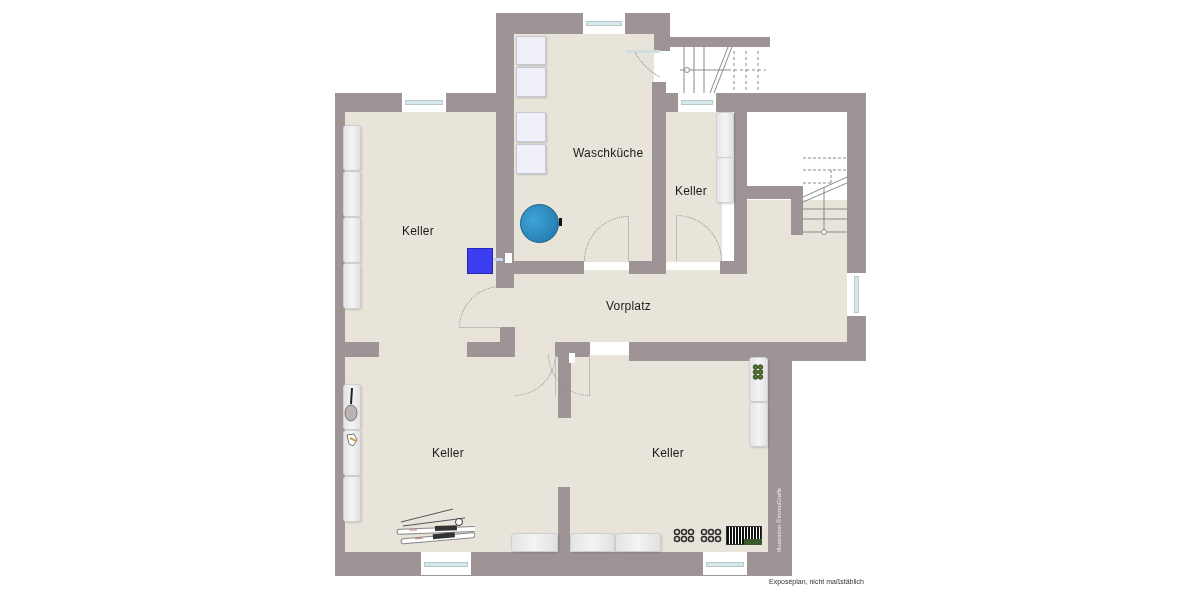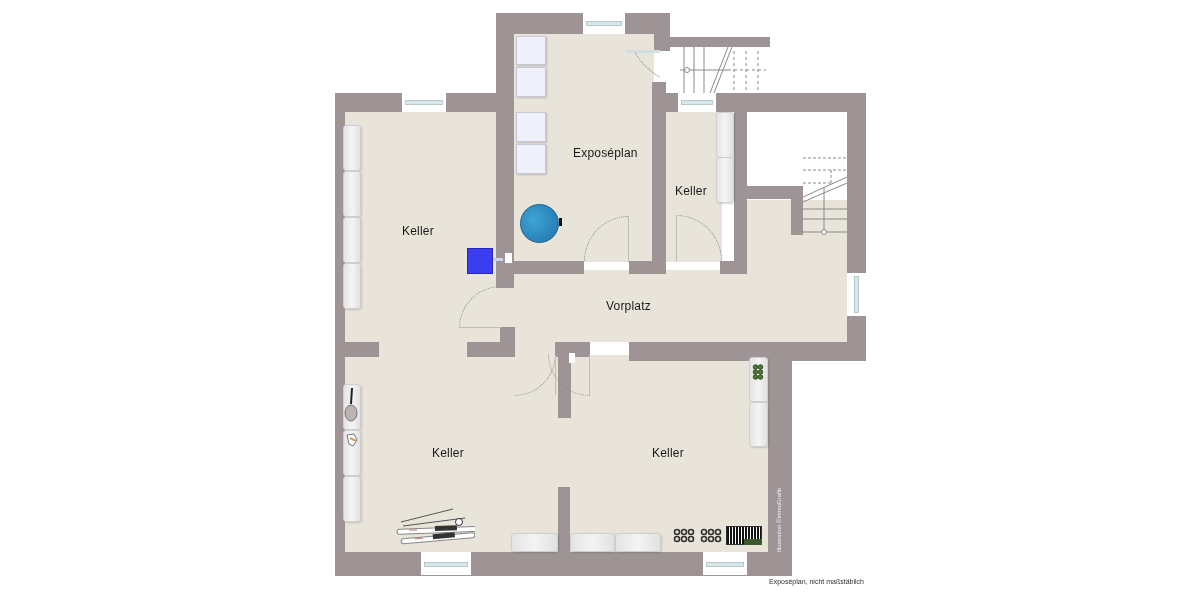--- a/index.html
+++ b/index.html
@@ -236,21 +236,21 @@
   <rect x="6" y="32" width="74" height="5" rx="2.5" fill="#fff" stroke="#888" transform="rotate(-5 40 34)"></rect>
   <rect x="40" y="22" width="22" height="5" fill="#333" transform="rotate(-2 40 26)"></rect>
   <rect x="38" y="30" width="22" height="5" fill="#333" transform="rotate(-5 40 34)"></rect>
   <circle cx="64" cy="18" r="3.5" fill="#fff" stroke="#333"></circle>
   <g stroke="#c05050" stroke-width="0.8">
       <line x1="14" y1="26" x2="22" y2="26"></line>
       <line x1="20" y1="35" x2="28" y2="34"></line>
     </g>
 </svg>
 
-<div class="label" style="left:573px;top:146px;">Exposéplan</div>
+<div class="label" style="left:573px;top:146px;">Waschküche</div>
 <div class="label" style="left:402px;top:224px;">Keller</div>
 <div class="label" style="left:675px;top:184px;">Keller</div>
 <div class="label" style="left:606px;top:299px;">Vorplatz</div>
 <div class="label" style="left:432px;top:446px;">Keller</div>
 <div class="label" style="left:652px;top:446px;">Keller</div>
 
 <div class="credit" style="left:776px;top:552px;">Illustration ©immoGrafik</div>
 
 <div class="caption" style="left:769px;top:578px;">Exposéplan, nicht maßstäblich</div>
 

